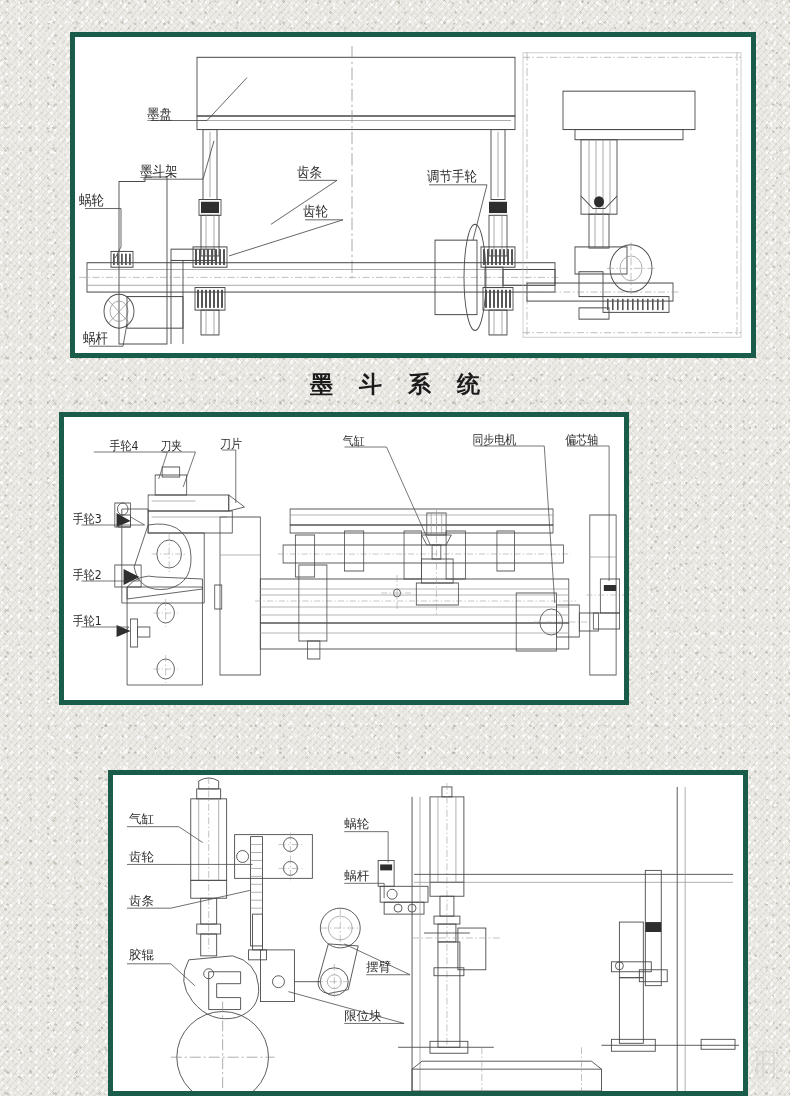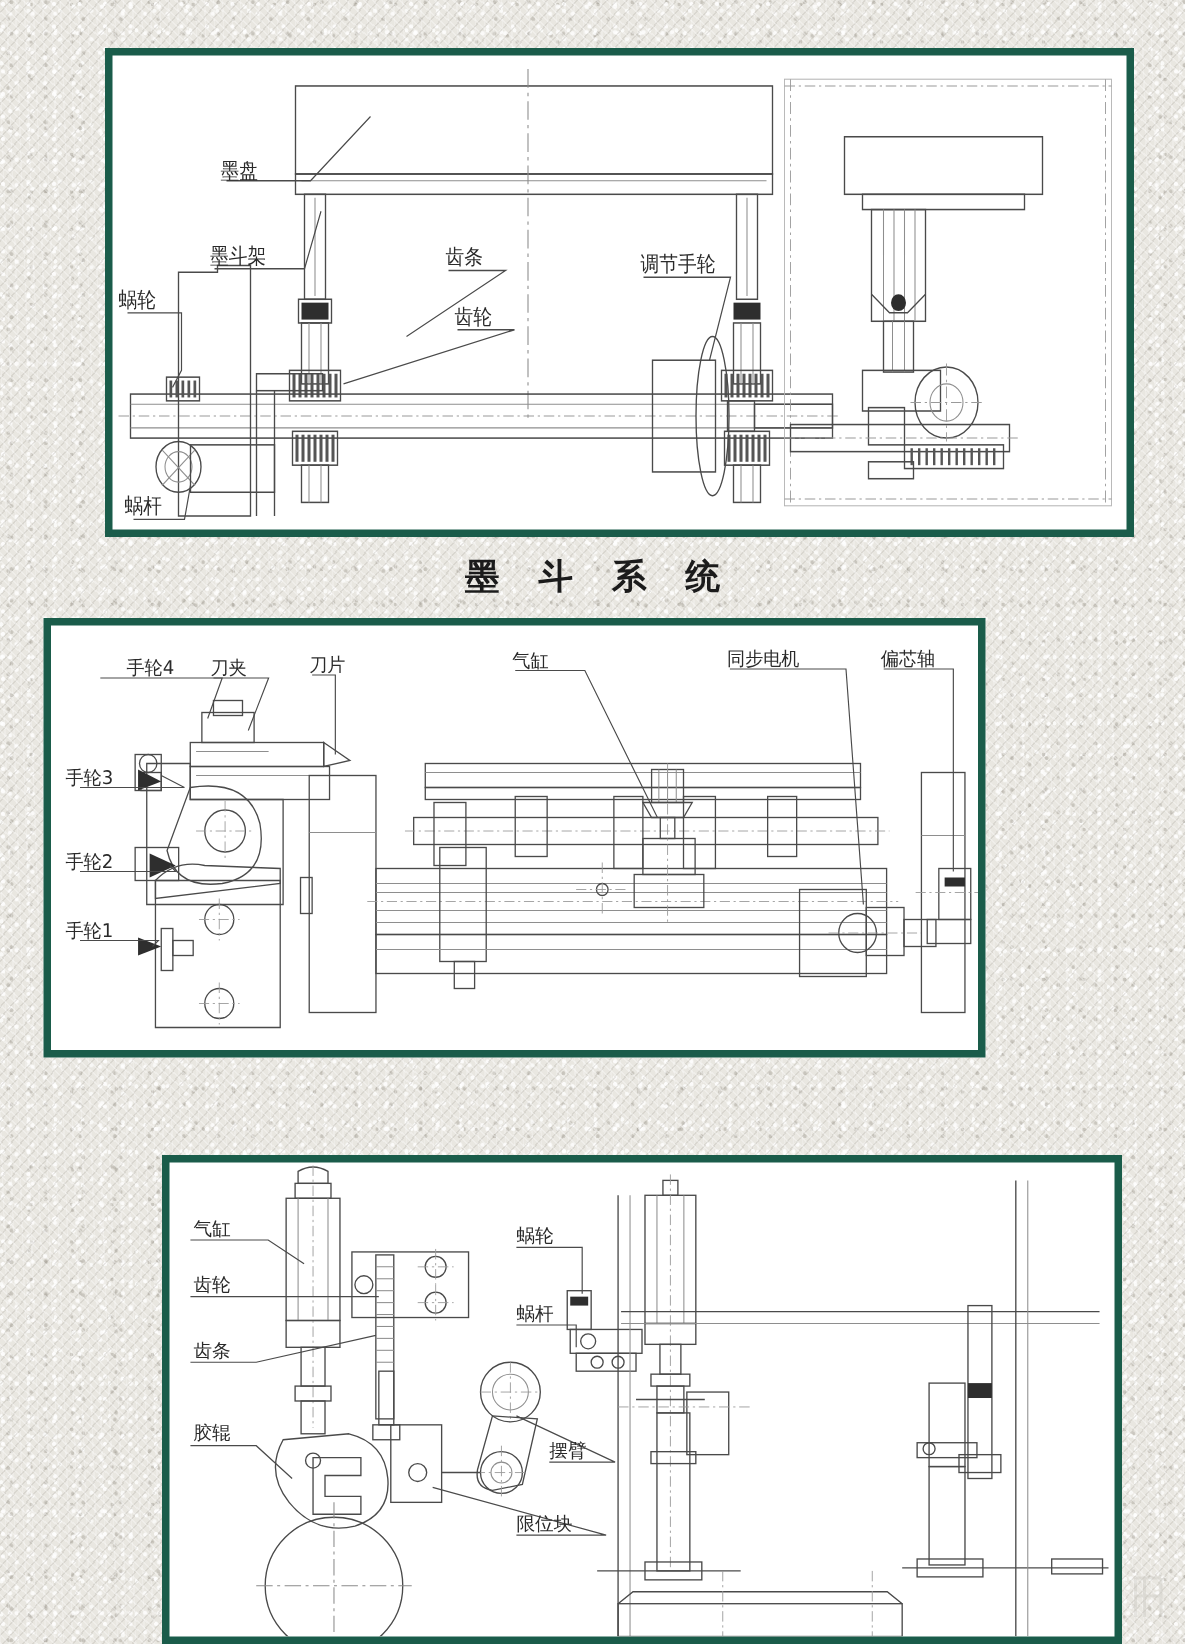--- a/index.html
+++ b/index.html
@@ -274,21 +274,21 @@
         <text class="lbl" x="228" y="155">齿轮</text>
         <text class="lbl" x="4" y="145">蜗轮</text>
         <text class="lbl" x="8" y="267">蜗杆</text>
         <text class="lbl" x="352" y="124">调节手轮</text>
       </svg>
     </div>
   </div>
 
   <div class="caption" id="cap1" style="top: 349px; margin-top: 20px;">墨 斗 系 统</div>
 
-  <div class="figure-frame" id="fig2" style="left: 29px; top: 412px; width: 628px; height: 293px; border: 5px solid rgb(26, 92, 74); background: rgb(255, 255, 255);">
+  <div class="figure-frame" id="fig2" style="left: 59px; top: 412px; width: 570px; height: 293px; border: 5px solid rgb(26, 92, 74); background: rgb(255, 255, 255);">
     <div class="figure-inner">
       <svg viewBox="0 0 639 283" preserveAspectRatio="none">
 
         <rect class="ln" x="104" y="58" width="36" height="20" fill="#fff"></rect>
         <rect class="ln" x="112" y="50" width="20" height="10" fill="#f0f0f0"></rect>
         <rect class="ln" x="96" y="78" width="92" height="16" fill="#fff"></rect>
         <path class="ln" d="M188 78 L206 90 L188 94 Z" fill="#f4f4f4"></path>
         <rect class="ln" x="96" y="94" width="96" height="22" fill="#fff"></rect>
         <line class="ln-lt" x1="100" y1="84" x2="150" y2="84"></line>
         <line class="ln-lt" x1="100" y1="100" x2="186" y2="100"></line>

